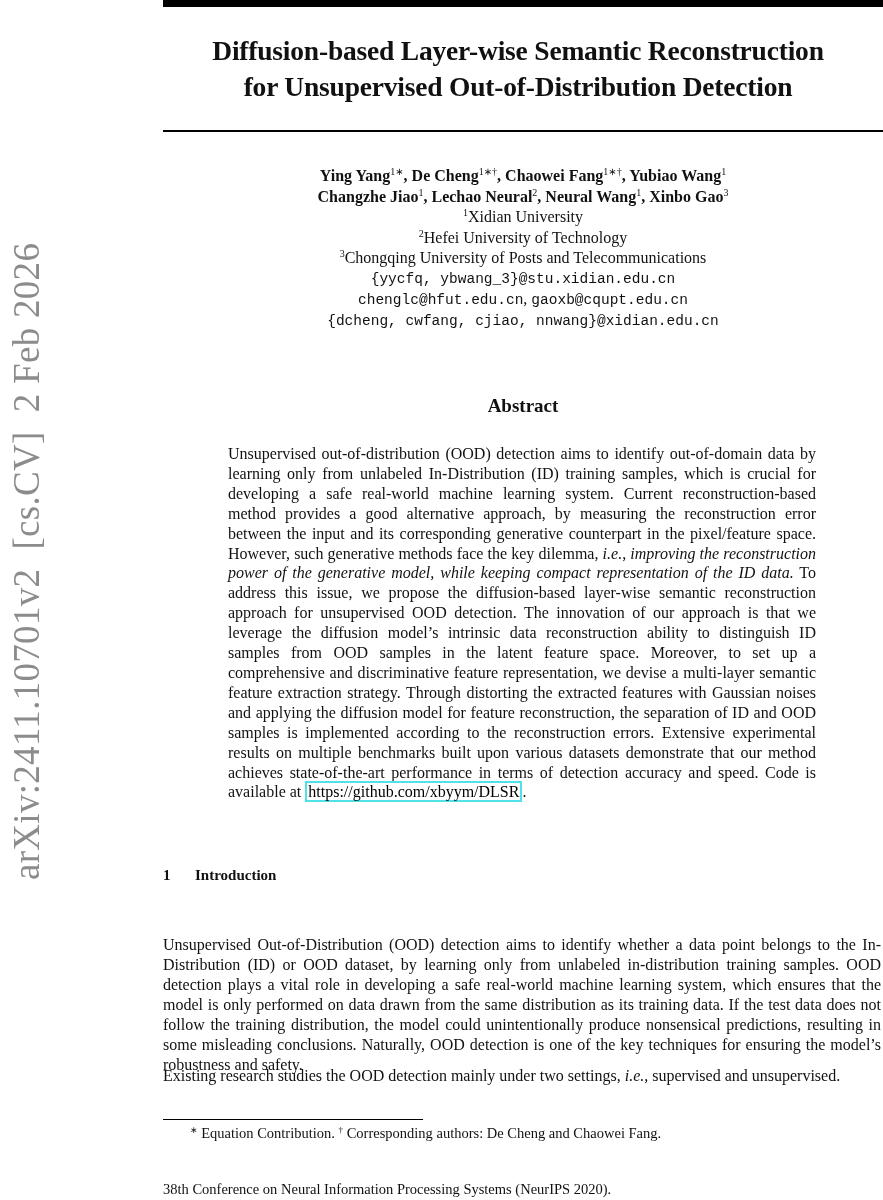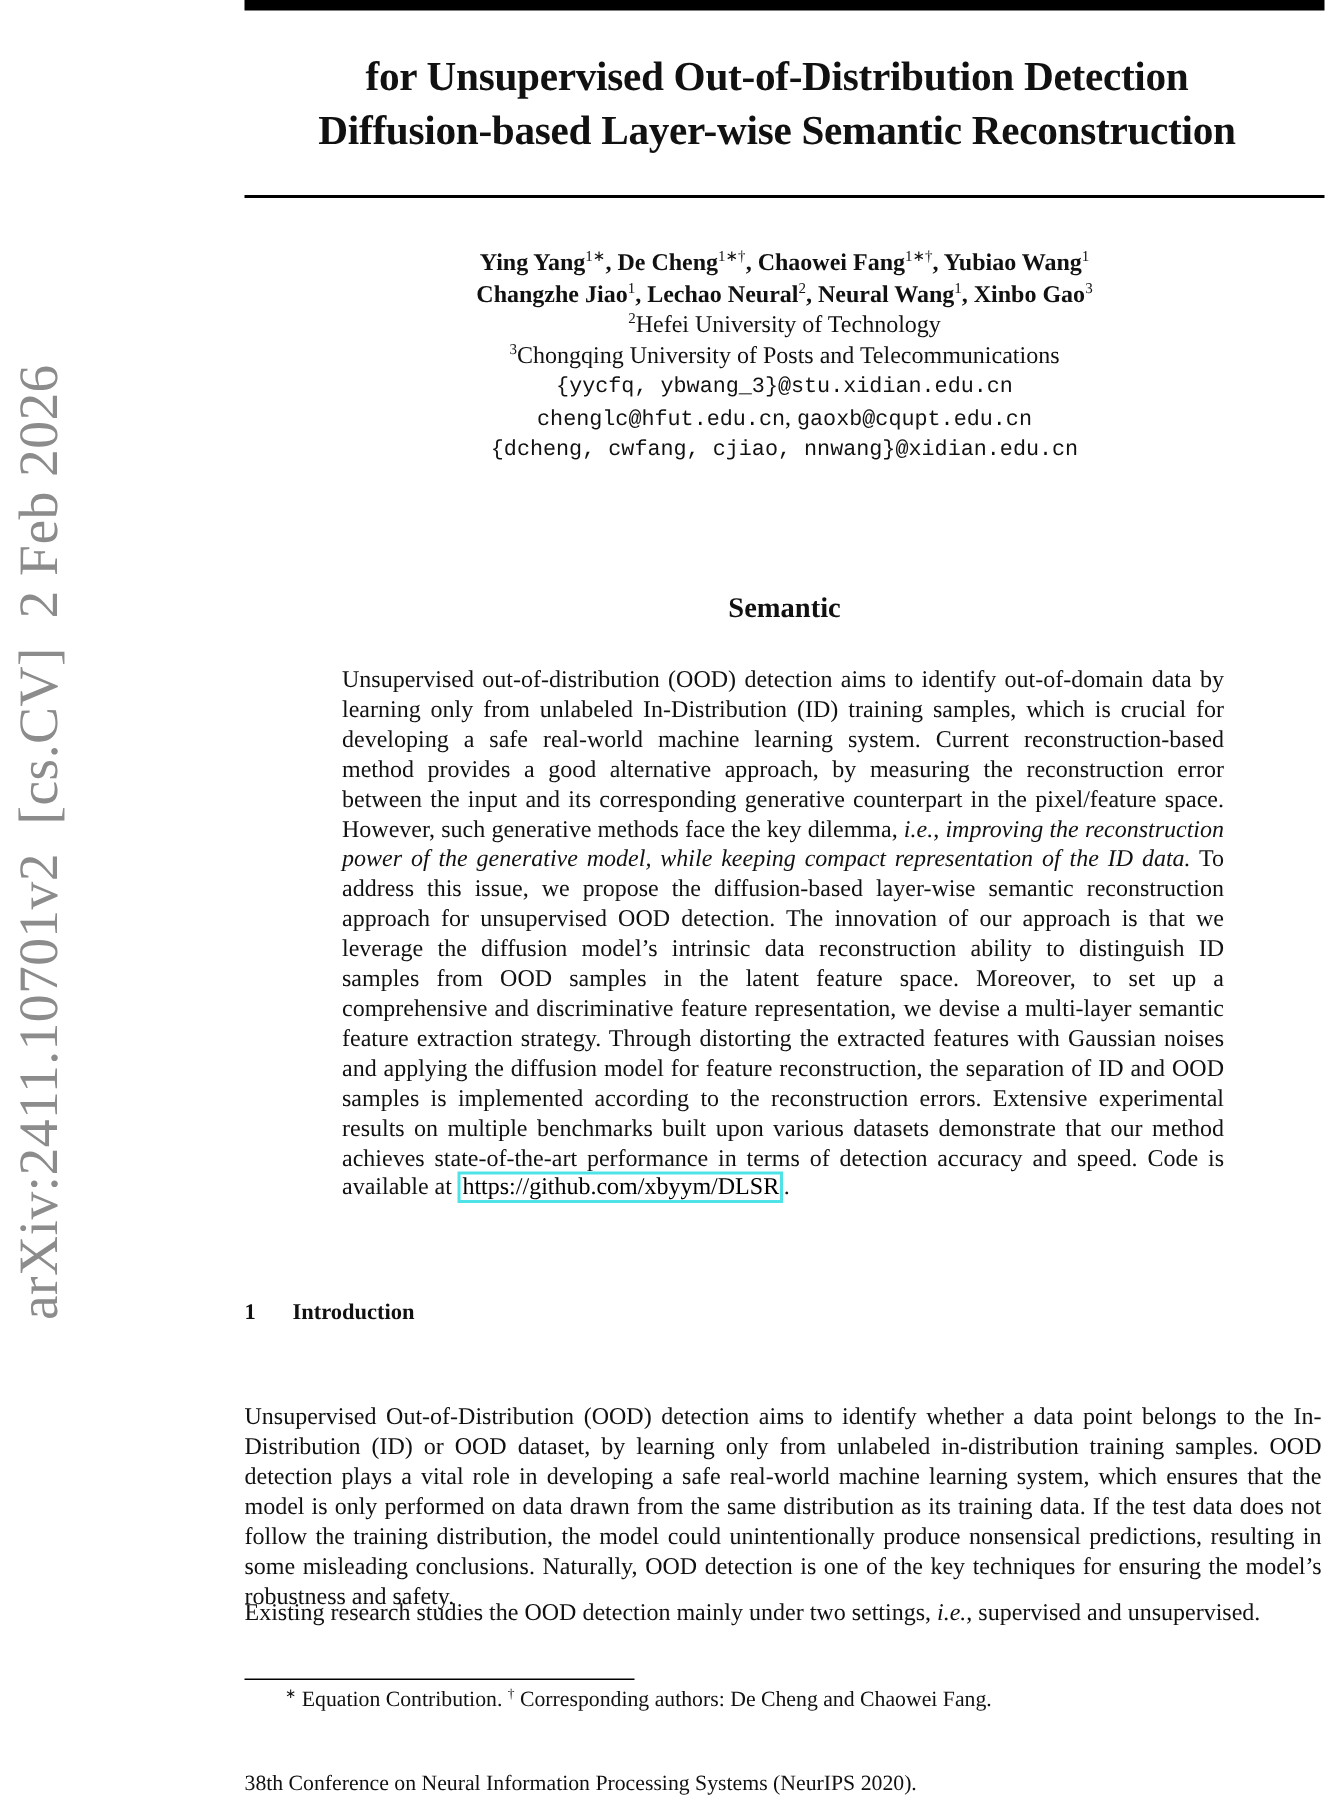--- a/index.html
+++ b/index.html
@@ -27,46 +27,47 @@
     .venue { position: absolute; left: 163px; top: 1181px; font-size: 14.5px; }
     .it { font-style: italic; }
   </style>
 </head>
 <body>
 
 <div class="arxiv">arXiv:2411.10701v2  [cs.CV]  2 Feb 2026</div>
 
 <div class="top-rule"></div>
 <div class="title">
+  <div>Diffusion-based Layer-wise Semantic Reconstruction</div>
   <div>for Unsupervised Out-of-Distribution Detection</div>
-  <div>Diffusion-based Layer-wise Semantic Reconstruction</div>
 </div>
 <div class="bottom-rule"></div>
 
 <div class="authors">
   <div class="names">
     <span>Ying Yang</span><sup>1∗</sup>,
     <span>De Cheng</span><sup>1∗†</sup>,
     <span>Chaowei Fang</span><sup>1∗†</sup>,
     <span>Yubiao Wang</span><sup>1</sup>
   </div>
   <div class="names">
     <span>Changzhe Jiao</span><sup>1</sup>,
     <span>Lechao Neural</span><sup>2</sup>,
     <span>Neural Wang</span><sup>1</sup>,
     <span>Xinbo Gao</span><sup>3</sup>
   </div>
+  <div><sup>1</sup><span>Xidian University</span></div>
   <div><sup>2</sup><span>Hefei University of Technology</span></div>
   <div><sup>3</sup><span>Chongqing University of Posts and Telecommunications</span></div>
   <div class="mono">{yycfq, ybwang_3}@stu.xidian.edu.cn</div>
   <div><span class="mono">chenglc@hfut.edu.cn</span><span>, </span><span class="mono">gaoxb@cqupt.edu.cn</span></div>
   <div class="mono">{dcheng, cwfang, cjiao, nnwang}@xidian.edu.cn</div>
 </div>
 
-<div class="abstract-head">Semantic</div>
+<div class="abstract-head">Abstract</div>
 <div class="abstract"><span>Unsupervised out-of-distribution (OOD) detection aims to identify out-of-domain data by learning only from unlabeled In-Distribution (ID) training samples, which is crucial for developing a safe real-world machine learning system.  Current reconstruction-based method provides a good alternative approach, by measuring the reconstruction error between the input and its corresponding generative counterpart in the pixel/feature space. However, such generative methods face the key dilemma, </span><span class="it">i.e.</span><span>, </span><span class="it">improving the reconstruction power of the generative model, while keeping compact representation of the ID data.</span><span> To address this issue, we propose the diffusion-based layer-wise semantic reconstruction approach for unsupervised OOD detection. The innovation of our approach is that we leverage the diffusion model’s intrinsic data reconstruction ability to distinguish ID samples from OOD samples in the latent feature space.  Moreover, to set up a comprehensive and discriminative feature representation, we devise a multi-layer semantic feature extraction strategy. Through distorting the extracted features with Gaussian noises and applying the diffusion model for feature reconstruction, the separation of ID and OOD samples is implemented according to the reconstruction errors. Extensive experimental results on multiple benchmarks built upon various datasets demonstrate that our method achieves state-of-the-art performance in terms of detection accuracy and speed. Code is available at </span><a class="link">https://github.com/xbyym/DLSR</a><span>.</span></div>
 
 <div class="sec-head"><span class="num">1</span><span>Introduction</span></div>
 
 <div class="para p1">Unsupervised Out-of-Distribution (OOD) detection aims to identify whether a data point belongs to the In-Distribution (ID) or OOD dataset, by learning only from unlabeled in-distribution training samples. OOD detection plays a vital role in developing a safe real-world machine learning system, which ensures that the model is only performed on data drawn from the same distribution as its training data. If the test data does not follow the training distribution, the model could unintentionally produce nonsensical predictions, resulting in some misleading conclusions. Naturally, OOD detection is one of the key techniques for ensuring the model’s robustness and safety.</div>
 <div class="para p2"><span>Existing research studies the OOD detection mainly under two settings, </span><span class="it">i.e.</span><span>, supervised and unsupervised.</span></div>
 
 <div class="footnote-rule"></div>
 <div class="footnote"><sup>∗</sup><span> Equation Contribution. </span><sup>†</sup><span> Corresponding authors: De Cheng and Chaowei Fang.</span></div>
 

